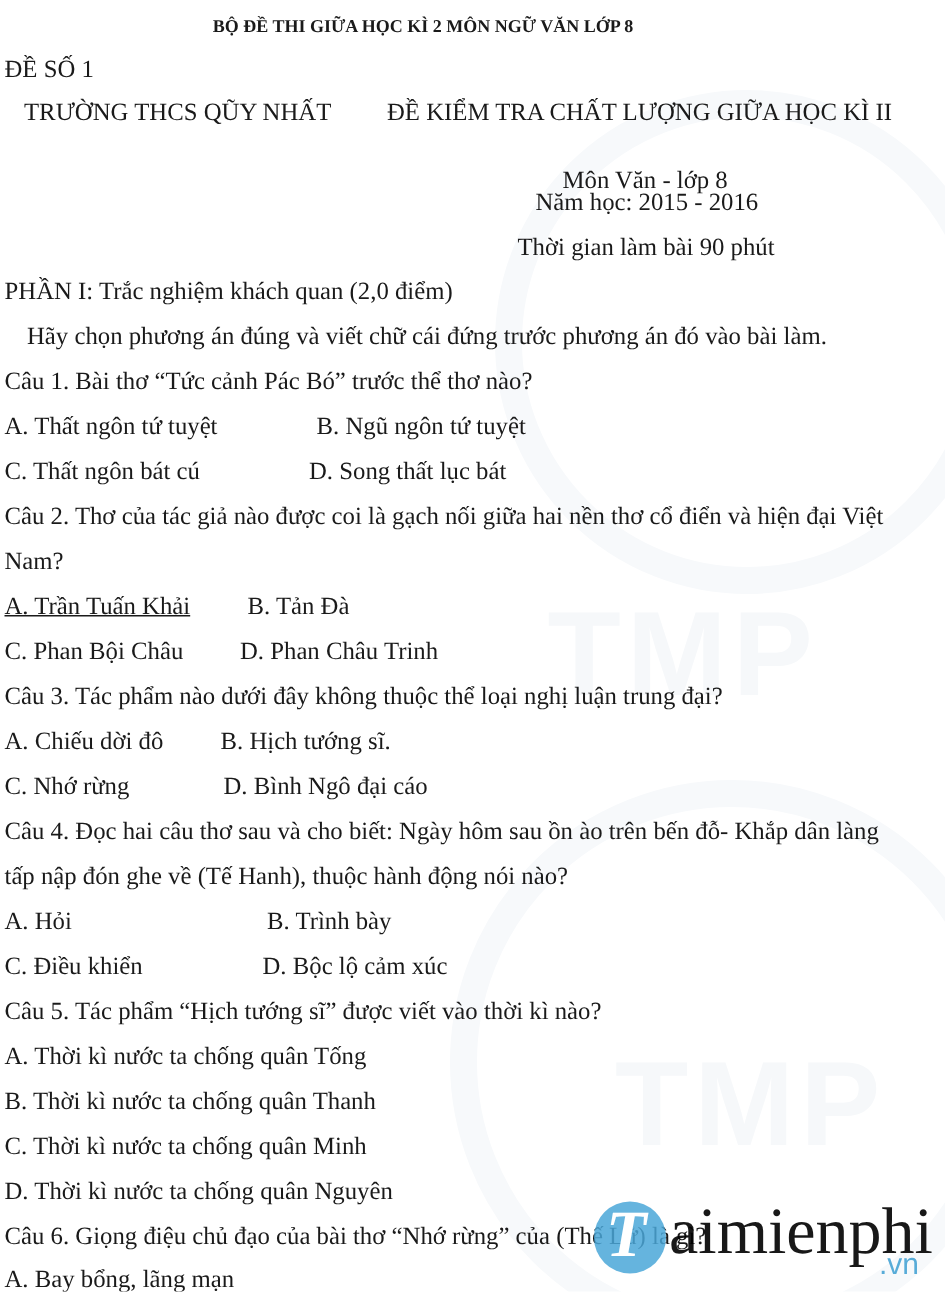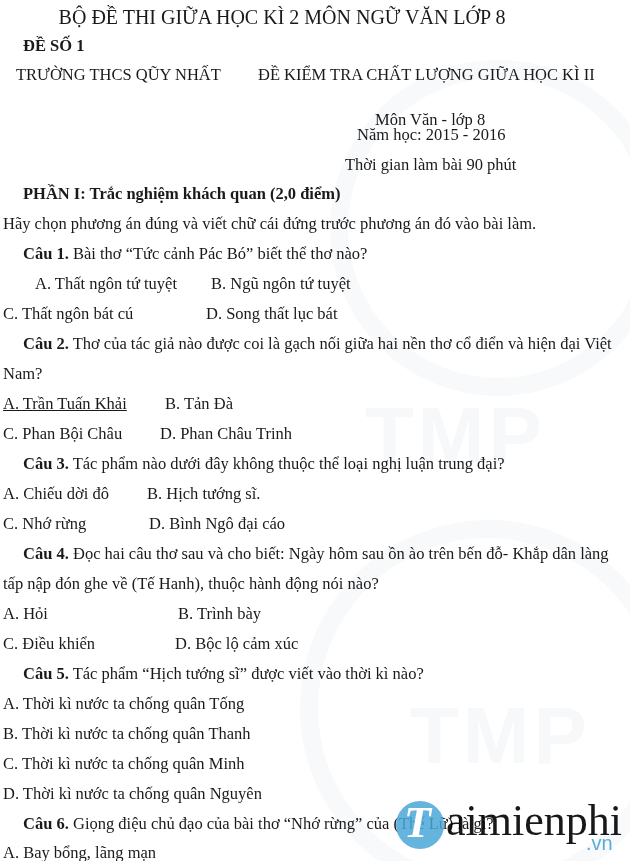--- a/index.html
+++ b/index.html
@@ -29,24 +29,24 @@
     font-size: 80px;
     color: #f6f8fa;
     letter-spacing: 4px;
     pointer-events: none;
   }
   .line {
     position: absolute;
     white-space: nowrap;
     line-height: 20px;
   }
-  .bold { font-weight: bold; margin-left: 20px; }
+  .bold { font-weight: normal; }
   .title {
     left: 0; width: 564px; text-align: center;
-    font-weight: normal; font-size: 20px;
+    font-weight: bold; font-size: 12px;
   }
   .opt { position: absolute; white-space: nowrap; line-height: 20px; }
   .watermark {
     position: absolute;
     left: 396px;
     top: 797px;
     width: 230px;
     height: 60px;
     pointer-events: none;
   }
@@ -98,26 +98,26 @@
 
 <div class="line title" style="top:7px;">BỘ ĐỀ THI GIỮA HỌC KÌ 2 MÔN NGỮ VĂN LỚP 8</div>
 <div class="line bold" style="left:3px; top:36px;">ĐỀ SỐ 1</div>
 <div class="line" style="left:16px; top:65px;">TRƯỜNG THCS QŨY NHẤT</div>
 <div class="line" style="left:258px; top:65px;">ĐỀ KIỂM TRA CHẤT LƯỢNG GIỮA HỌC KÌ II</div>
 <div class="line" style="left:375px; top:110px;">Môn Văn - lớp 8</div>
 <div class="line" style="left:357px; top:125px;">Năm học: 2015 - 2016</div>
 <div class="line" style="left:345px; top:155px;">Thời gian làm bài 90 phút</div>
 
 <div class="line bold" style="left:3px; top:184px;">PHẦN I: Trắc nghiệm khách quan (2,0 điểm)</div>
-<div class="line" style="left:3px; top:214px;">Hãy chọn phương án đúng và viết chữ cái đứng trước phương án đó vào bài làm.</div>
+<div class="line" style="left:18px; top:214px;">Hãy chọn phương án đúng và viết chữ cái đứng trước phương án đó vào bài làm.</div>
 
 <div class="line" style="left:3px; top:244px;">
-  <span class="bold">Câu 1.</span><span> Bài thơ “Tức cảnh Pác Bó” biết thể thơ nào?</span>
+  <span class="bold">Câu 1.</span><span> Bài thơ “Tức cảnh Pác Bó” trước thể thơ nào?</span>
 </div>
-<div class="opt" style="left:3px; top:274px;margin-left:32px;">A. Thất ngôn tứ tuyệt</div>
+<div class="opt" style="left:3px; top:274px;">A. Thất ngôn tứ tuyệt</div>
 <div class="opt" style="left:211px; top:274px;">B. Ngũ ngôn tứ tuyệt</div>
 <div class="opt" style="left:3px; top:304px;">C. Thất ngôn bát cú</div>
 <div class="opt" style="left:206px; top:304px;">D. Song thất lục bát</div>
 
 <div class="line" style="left:3px; top:334px;">
   <span class="bold">Câu 2.</span><span> Thơ của tác giả nào được coi là gạch nối giữa hai nền thơ cổ điển và hiện đại Việt</span>
 </div>
 <div class="line" style="left:3px; top:364px;">Nam?</div>
 <div class="opt" style="left:3px; top:394px;text-decoration:underline;">A. Trần Tuấn Khải</div>
 <div class="opt" style="left:165px; top:394px;">B. Tản Đà</div>

